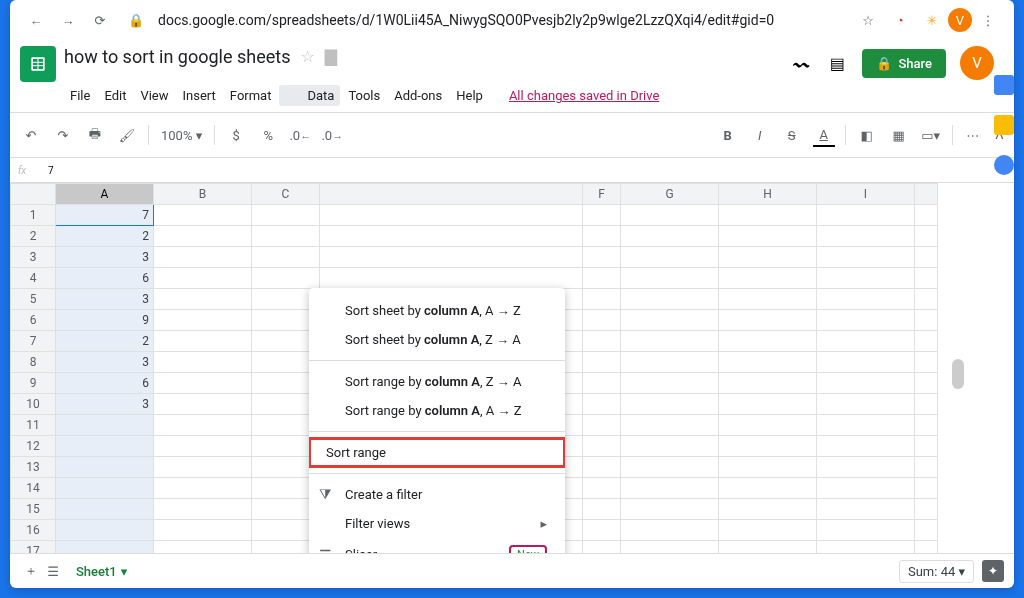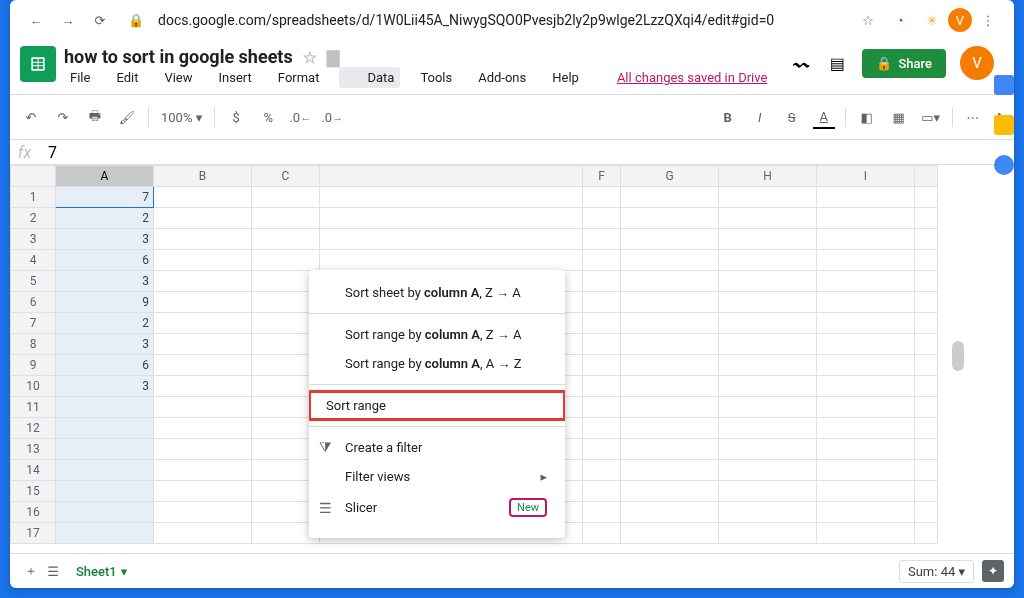--- a/index.html
+++ b/index.html
@@ -17,39 +17,39 @@
   .chrome-bar{display:flex;align-items:center;height:40px;padding:0 10px;color:var(--g-grey);font-size:13px;}
   .chrome-bar .icon{width:20px;height:20px;display:inline-flex;align-items:center;justify-content:center;margin:0 6px;color:#5f6368;}
   .omnibox{flex:1;display:flex;align-items:center;padding:4px 4px;border-radius:14px;}
   .omnibox .url{color:#202124;font-size:14px;white-space:nowrap;overflow:hidden;text-overflow:ellipsis;margin-left:6px;}
   .dot-avatar{width:24px;height:24px;border-radius:50%;background:#f57c00;color:white;font-size:13px;display:inline-flex;align-items:center;justify-content:center;}
   
   .sheets-hdr{display:flex;align-items:flex-start;padding:6px 10px;}
   .sheets-logo{width:36px;height:36px;background:#0f9d58;border-radius:4px;margin-right:8px;display:flex;align-items:center;justify-content:center;}
   .sheets-logo svg{width:20px;height:20px;}
   .doc-area{display:flex;flex-direction:column;}
-  .doc-title{font-size:18px;color:#202124;display:flex;align-items:flex-end;font-weight:bold;}
+  .doc-title{font-size:18px;color:#202124;display:flex;align-items:center;}
   .doc-title .muted{color:#c0c0c0;margin-left:10px;font-size:16px;}
-  .menubar{display:flex;gap:14px;font-size:13px;color:#202124;margin-top:0;}
+  .menubar{display:flex;gap:2px;font-size:13px;color:#202124;margin-top:18px;}
   .menubar span{padding:3px 6px;border-radius:3px;}
   .menubar .active{background:var(--g-sel);padding-left:28px;}
   .savesaved{margin-left:12px;color:#be185d;text-decoration:underline;font-size:13px;}
   .right-actions{margin-left:auto;display:flex;align-items:center;gap:14px;padding-right:10px;}
   .share-btn{background:#1e8e3e;color:white;border-radius:4px;padding:7px 14px;font-weight:500;display:flex;align-items:center;gap:6px;font-size:13px;}
   .avatar-lg{width:34px;height:34px;border-radius:50%;background:#f57c00;color:white;display:flex;align-items:center;justify-content:center;font-size:15px;}
   
   .toolbar{display:flex;align-items:center;border-top:1px solid var(--g-border);border-bottom:1px solid var(--g-border);padding:4px 10px;height:36px;color:var(--g-grey);font-size:13px;gap:10px;}
   .tb-sep{width:1px;height:20px;background:var(--g-border);}
   .zoom{padding:2px 2px;}
   .tb-icon{width:22px;height:22px;display:inline-flex;align-items:center;justify-content:center;}
   .more-dots{letter-spacing:2px;}
   .toolbar-right{margin-left:auto;}
   .chev-up{font-size:16px;color:var(--g-grey);}
   
-  .fx-bar{display:flex;align-items:center;height:24px;border-bottom:1px solid var(--g-border);font-size:16px;padding:0 8px;}
+  .fx-bar{display:flex;align-items:center;height:24px;border-bottom:1px solid var(--g-border);font-size:10px;padding:0 8px;}
   .fx-lbl{color:#bdbdbd;font-style:italic;width:30px;}
   
   .grid-wrap{position:relative;flex:1;overflow:hidden;}
   table.grid{border-collapse:collapse;table-layout:fixed;font-size:12px;color:var(--g-text);}
   table.grid th, table.grid td{border:1px solid #e0e0e0;height:18px;}
   th.corner{width:42px;background:var(--g-header);}
   th.colh{width:95px;background:var(--g-header);font-weight:normal;color:#5f6368;text-align:center;}
   th.colh.sel{background:#c8c8c8;color:#000;}
   th.rowh{width:42px;background:var(--g-header);font-weight:normal;color:#5f6368;text-align:center;}
   td{text-align:right;padding-right:4px;}
@@ -389,20 +389,23 @@
             <td></td>
             <td></td>
             <td></td>
             <td></td>
           </tr>
         </tbody>
     </table>
 
     <div class="dropdown">
       <div class="dd-item">
+        <span><span>Sort sheet by </span><span class="boldcol">column A</span><span>, A → Z</span></span>
+      </div>
+      <div class="dd-item">
         <span><span>Sort sheet by </span><span class="boldcol">column A</span><span>, Z → A</span></span>
       </div>
       <div class="dd-sep"></div>
       <div class="dd-item">
         <span><span>Sort range by </span><span class="boldcol">column A</span><span>, Z → A</span></span>
       </div>
       <div class="dd-item">
         <span><span>Sort range by </span><span class="boldcol">column A</span><span>, A → Z</span></span>
       </div>
       <div class="dd-sep"></div>

